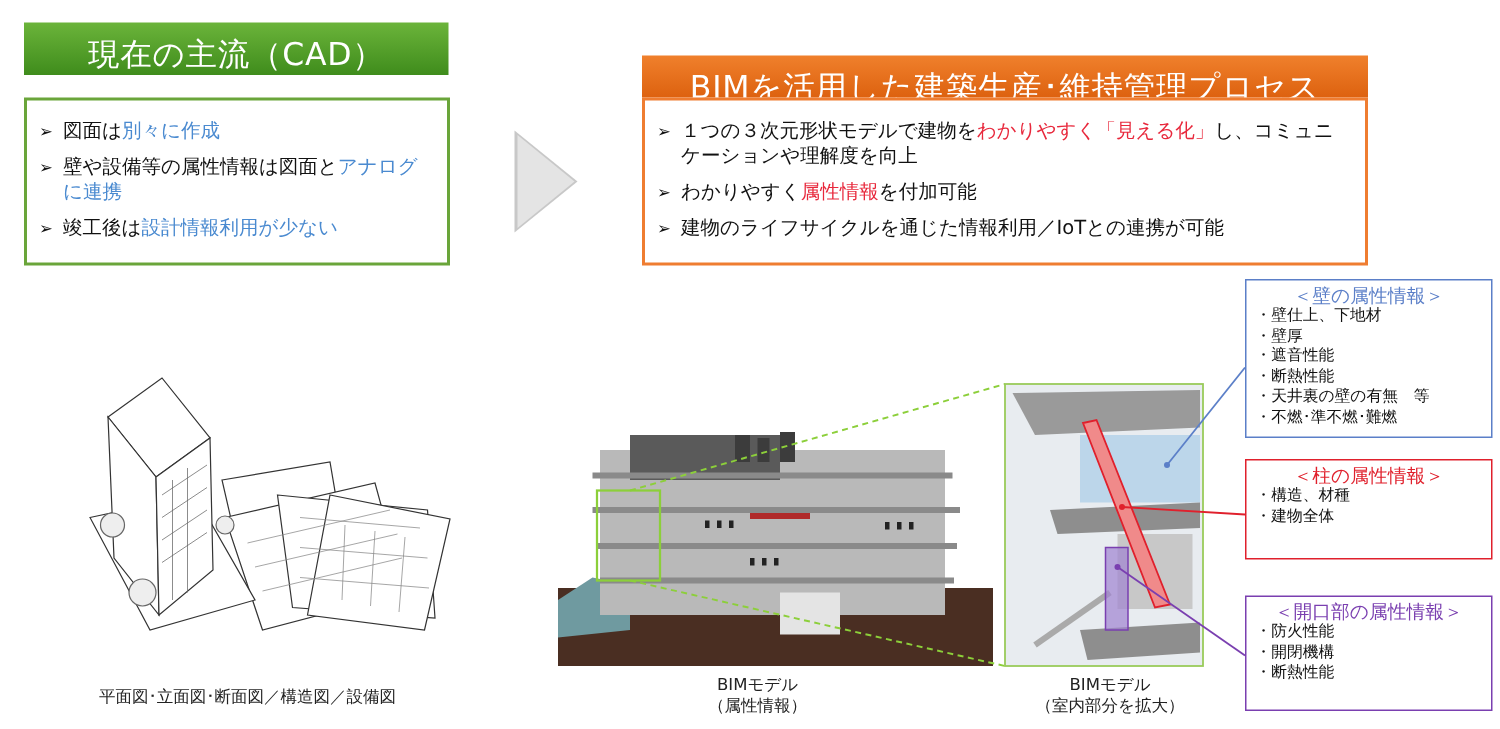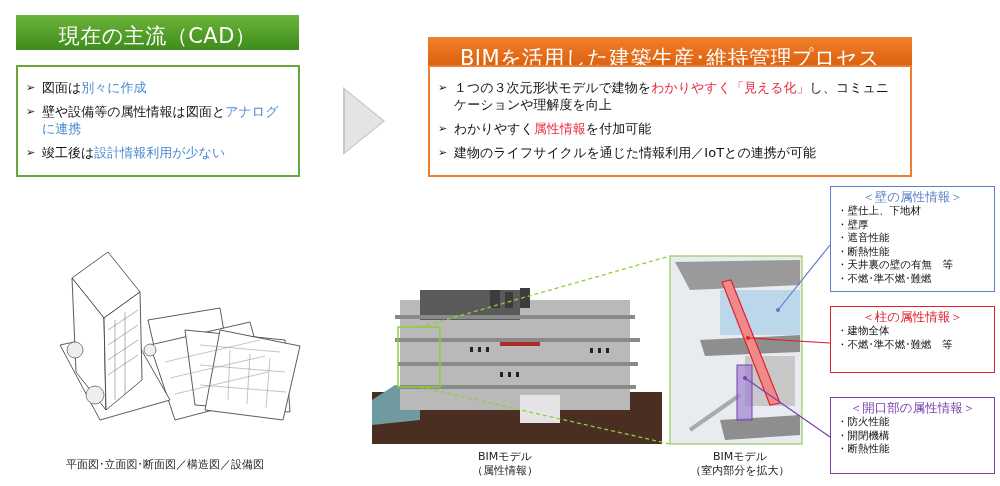--- a/index.html
+++ b/index.html
@@ -172,21 +172,21 @@
   <div class="ttl">＜壁の属性情報＞</div>
   <div>・壁仕上、下地材</div>
   <div>・壁厚</div>
   <div>・遮音性能</div>
   <div>・断熱性能</div>
   <div>・天井裏の壁の有無　等</div>
   <div>・不燃･準不燃･難燃</div>
 </div>
 <div class="attr attr-col">
   <div class="ttl">＜柱の属性情報＞</div>
+  <div>・構造、材種</div>
   <div>・建物全体</div>
-  <div>・不燃･準不燃･難燃　等</div>
 </div>
 <div class="attr attr-open">
   <div class="ttl">＜開口部の属性情報＞</div>
   <div>・防火性能</div>
   <div>・開閉機構</div>
   <div>・断熱性能</div>
 </div>
 
 </body></html>

